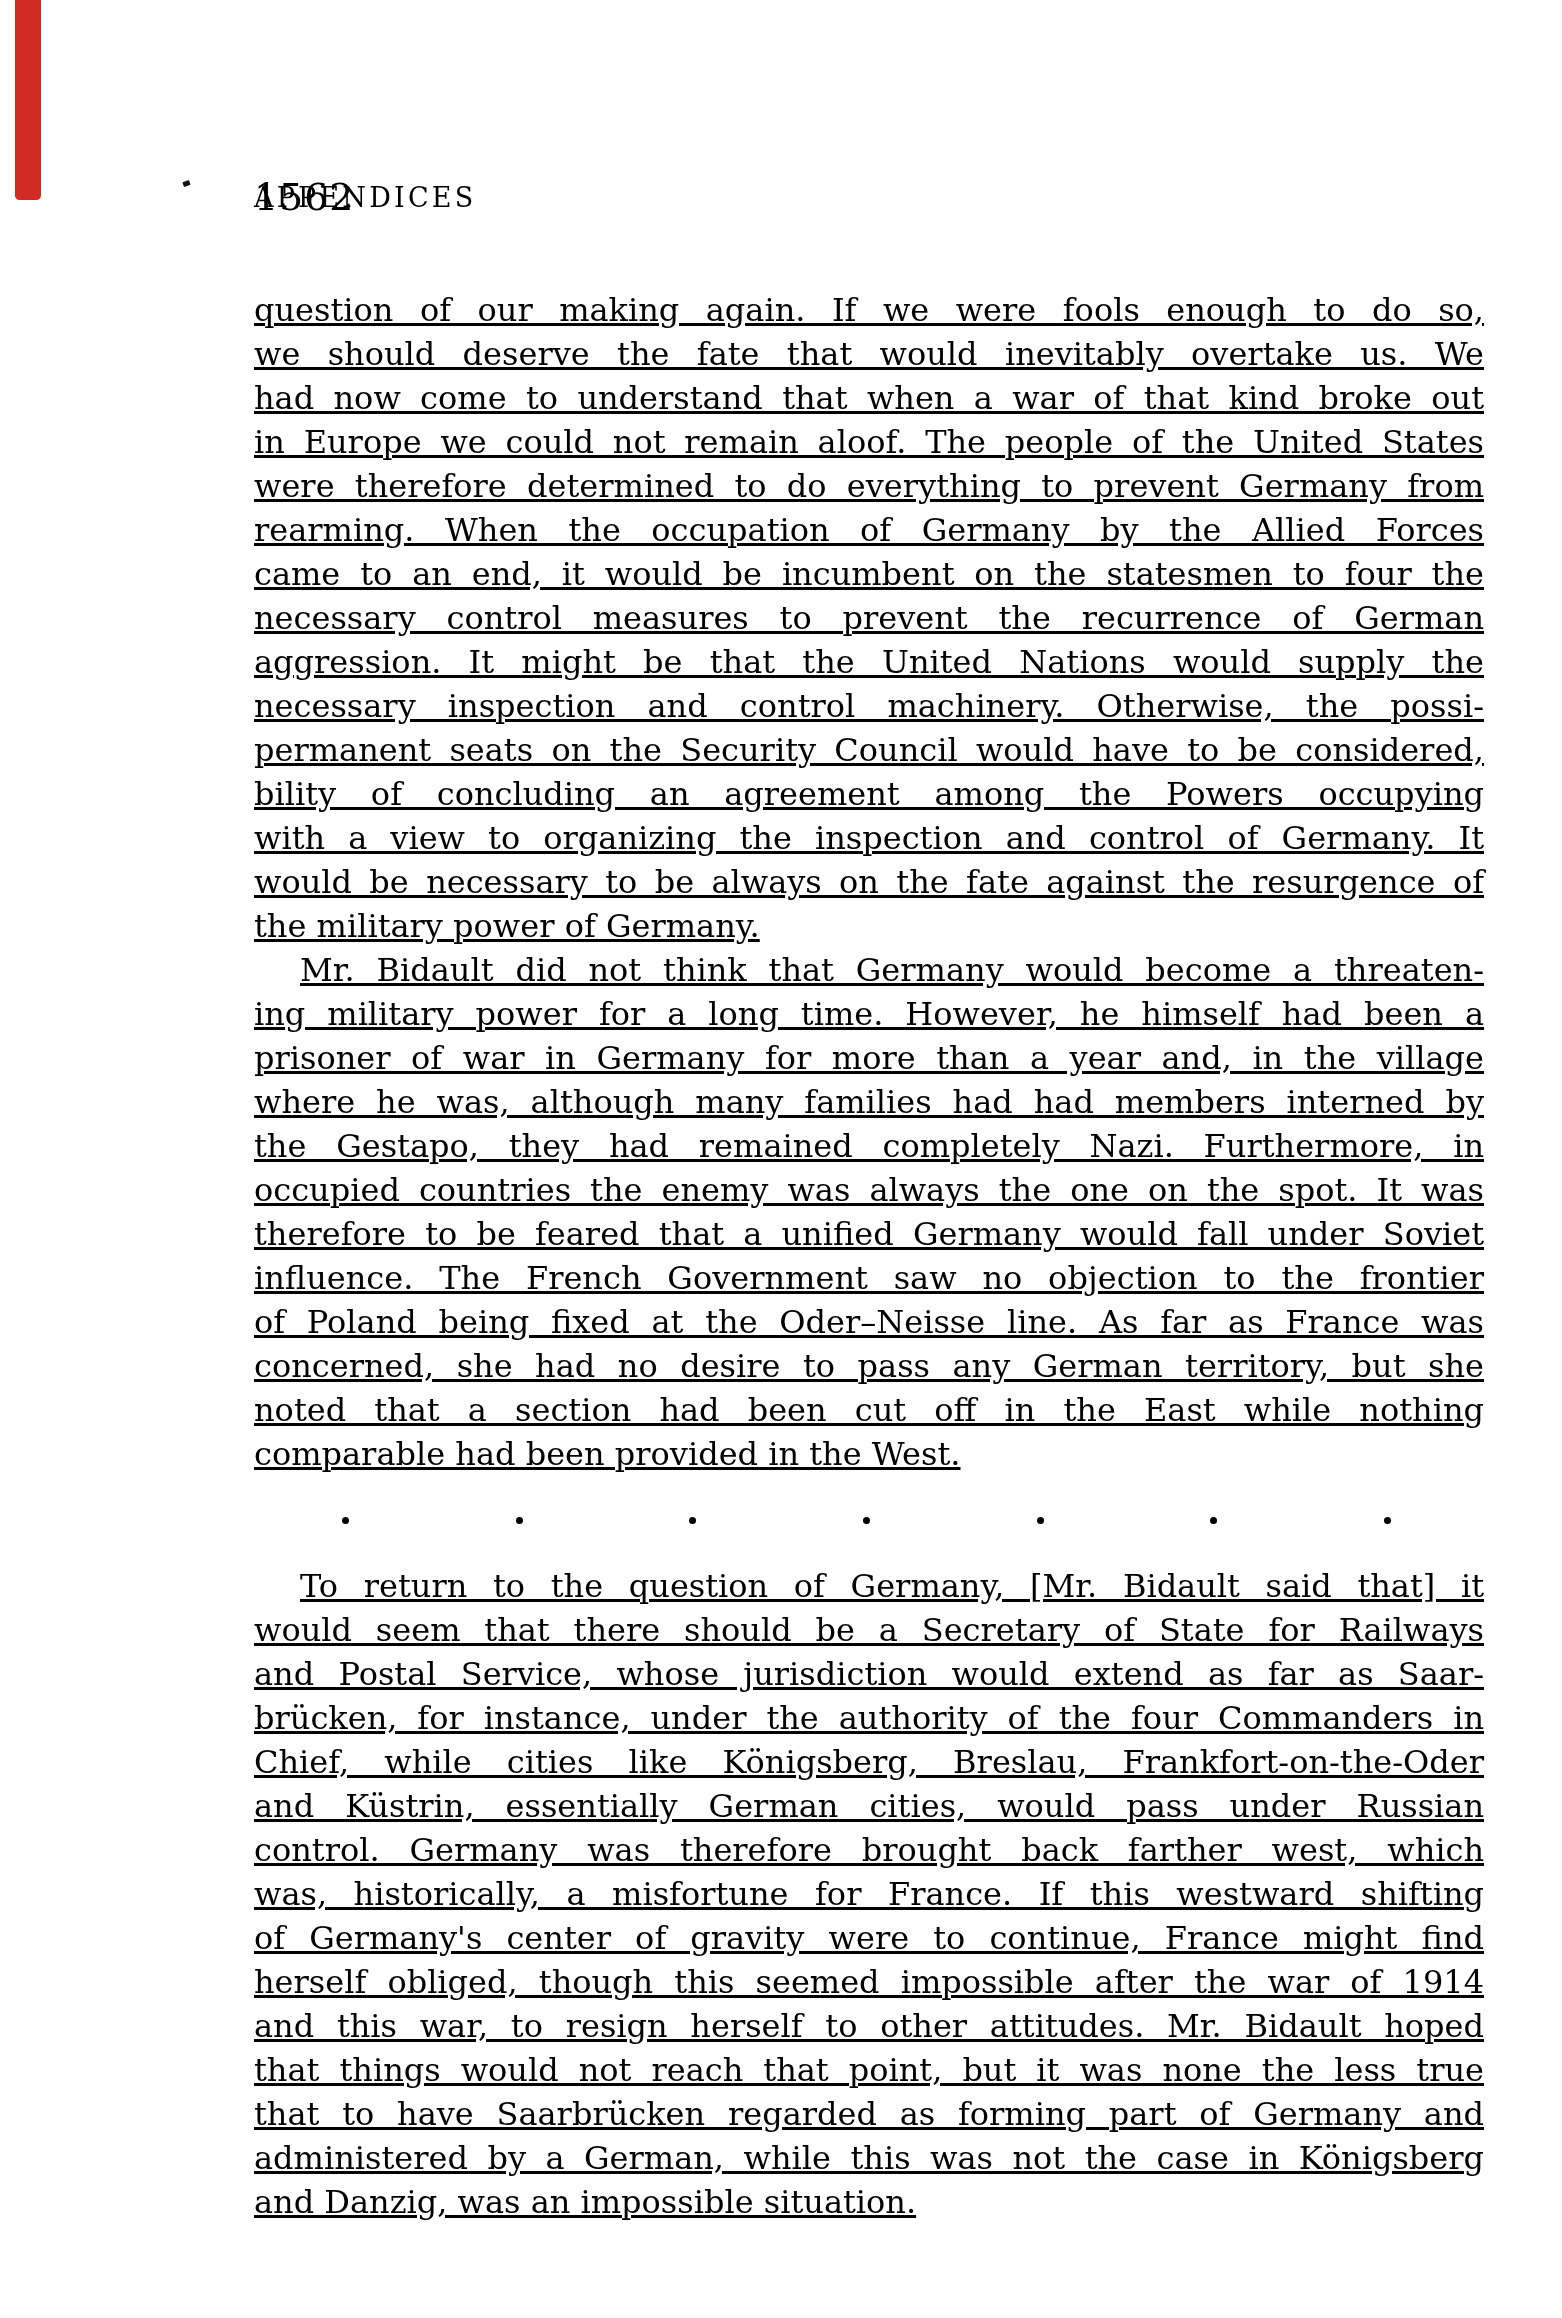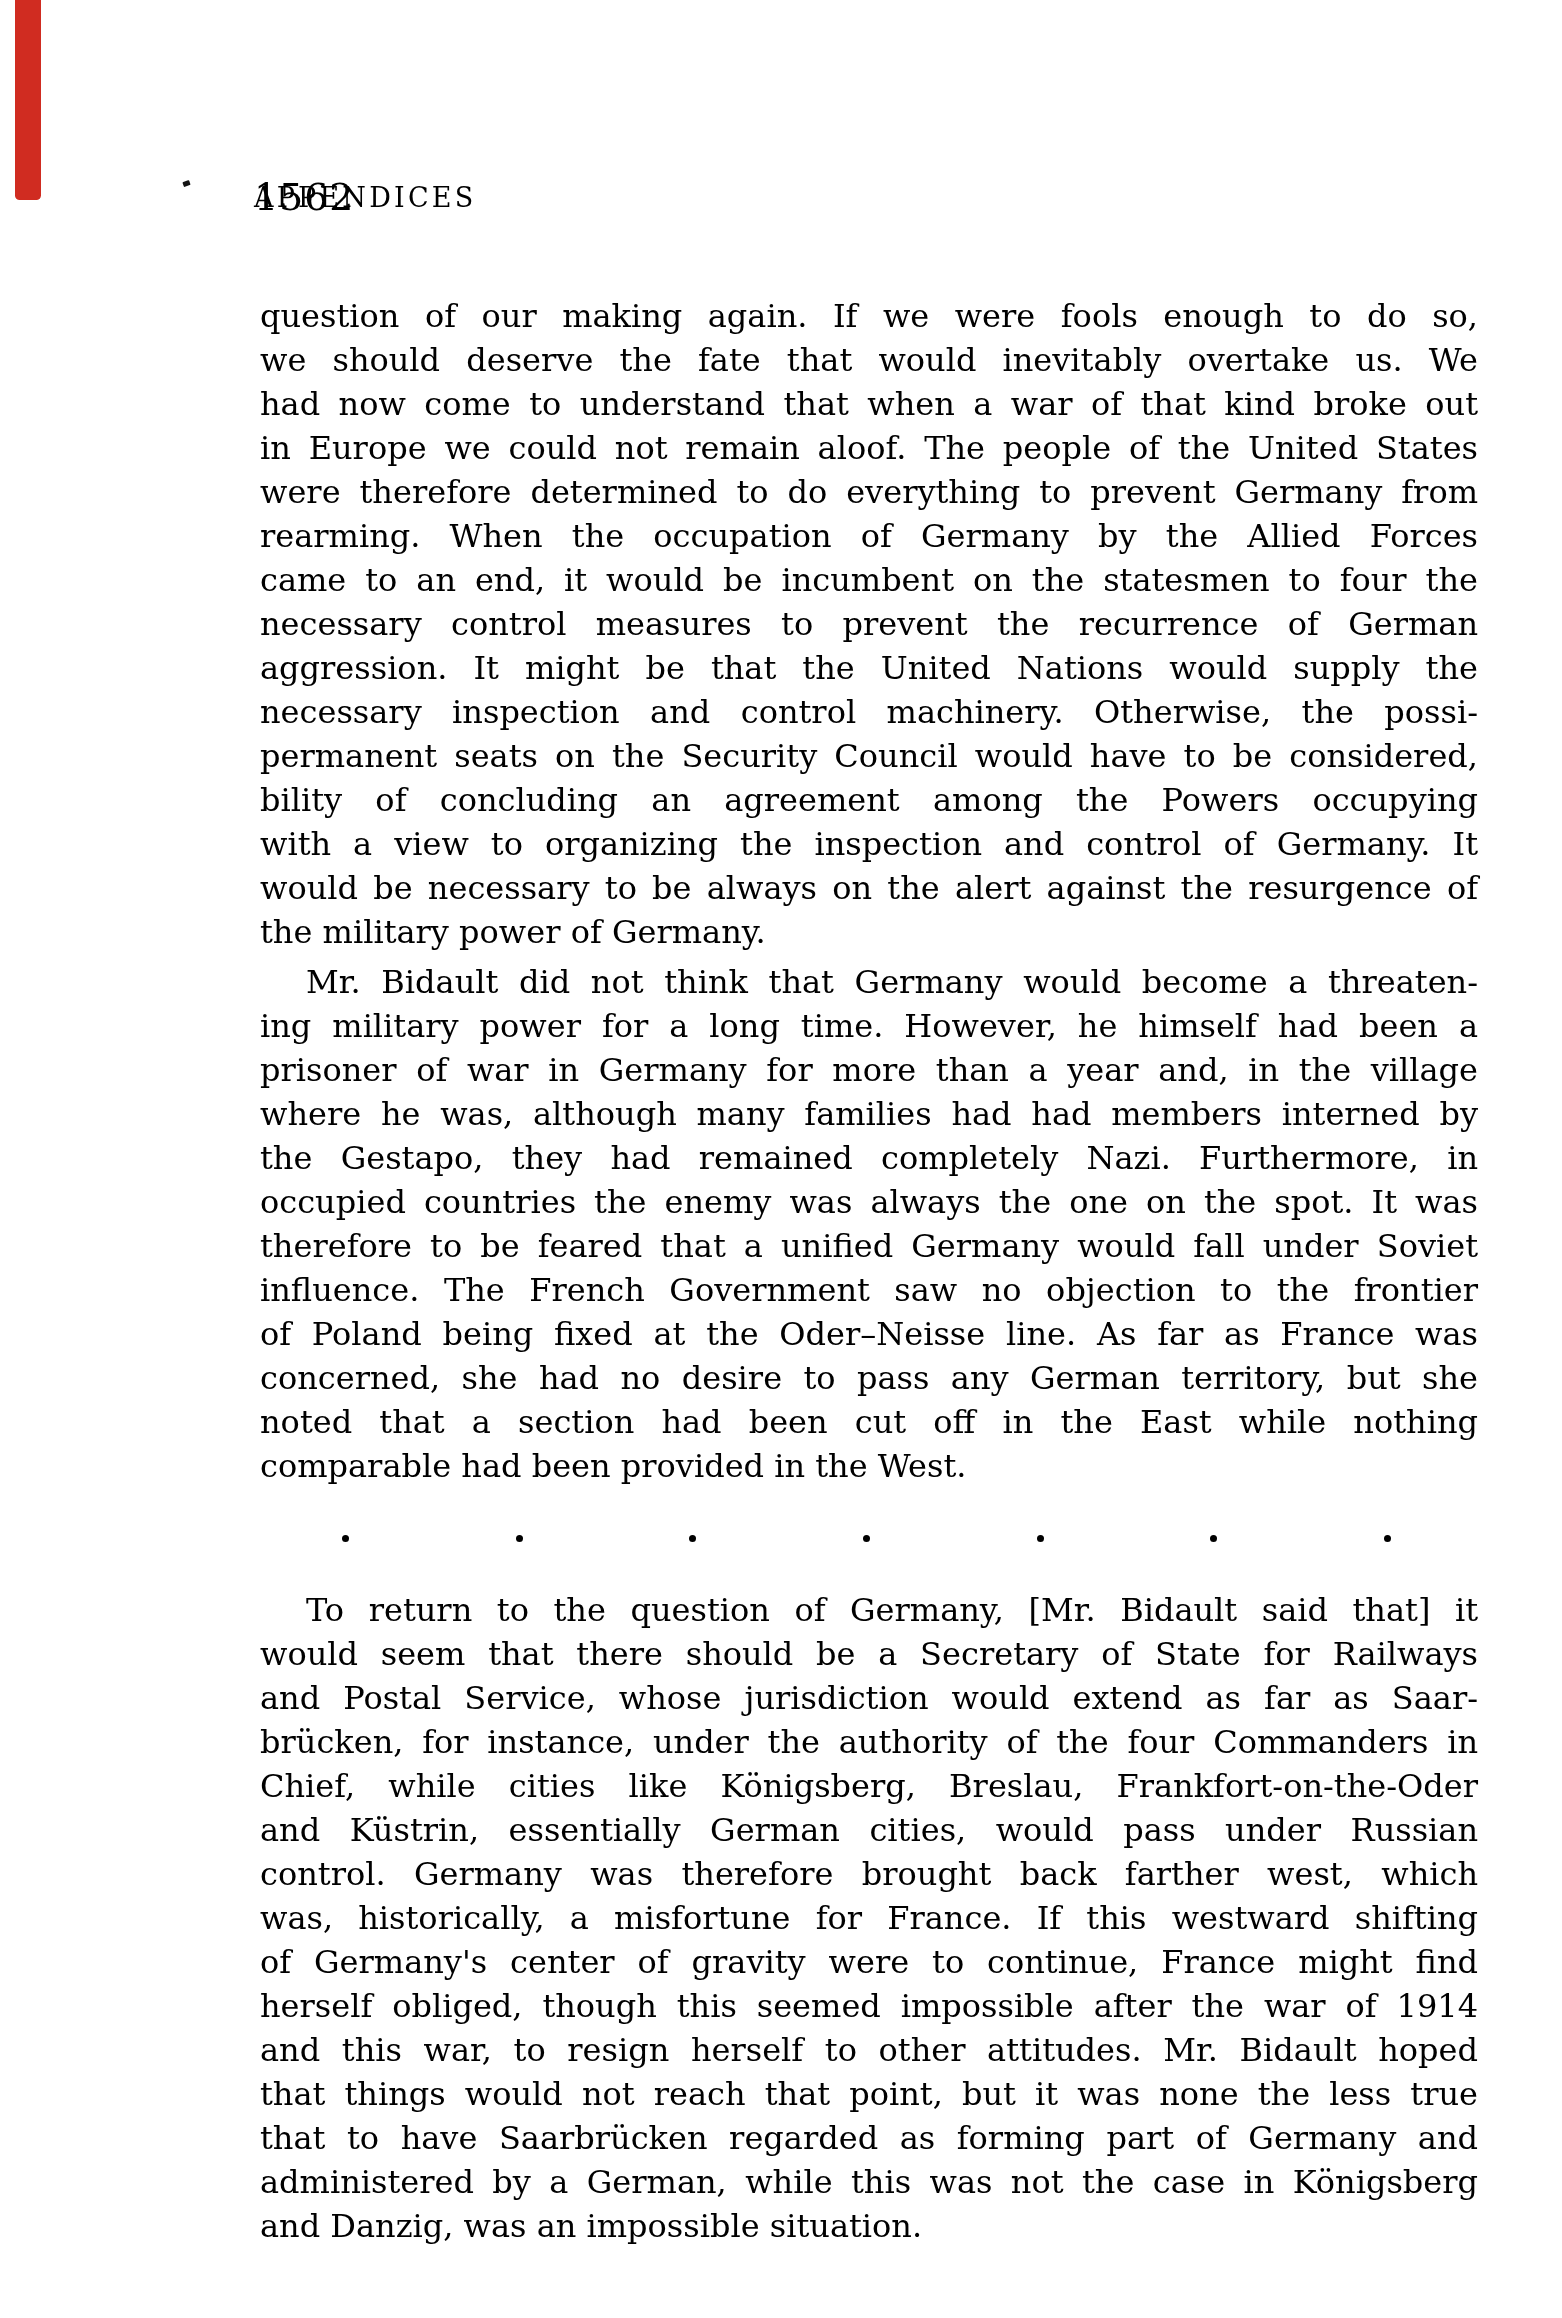--- a/index.html
+++ b/index.html
@@ -48,21 +48,21 @@
     font-weight: normal;
   }
   
   .body-block {
     position: absolute;
     left: 254px; top: 288px;
     width: 1230px;
     font-size: 32px;
     line-height: 44px;
   }
-  .paragraph { margin: 6px; padding: 0; }
+  .paragraph { margin: 0; padding: 0; text-decoration: underline; }
   .line {
     width: 100%;
     height: 44px;
     text-align: justify;
     text-align-last: justify;
     white-space: normal;
   }
   .line.last {
     text-align-last: left;
   }
@@ -104,21 +104,21 @@
         <div class="line">in Europe we could not remain aloof.  The people of the United States</div>
         <div class="line">were therefore determined to do everything to prevent Germany from</div>
         <div class="line">rearming.  When the occupation of Germany by the Allied Forces</div>
         <div class="line">came to an end, it would be incumbent on the statesmen to four the</div>
         <div class="line">necessary control measures to prevent the recurrence of German</div>
         <div class="line">aggression.  It might be that the United Nations would supply the</div>
         <div class="line">necessary inspection and control machinery.  Otherwise, the possi-</div>
         <div class="line">permanent seats on the Security Council would have to be considered,</div>
         <div class="line">bility of concluding an agreement among the Powers occupying</div>
         <div class="line">with a view to organizing the inspection and control of Germany.  It</div>
-        <div class="line">would be necessary to be always on the alert against the resurgence of</div>
+        <div class="line">would be necessary to be always on the fate against the resurgence of</div>
         <div class="line last">the military power of Germany.</div>
       </div>
     <div class="paragraph">
         <div class="line indent">Mr. Bidault did not think that Germany would become a threaten-</div>
         <div class="line">ing military power for a long time.  However, he himself had been a</div>
         <div class="line">prisoner of war in Germany for more than a year and, in the village</div>
         <div class="line">where he was, although many families had had members interned by</div>
         <div class="line">the Gestapo, they had remained completely Nazi.  Furthermore, in</div>
         <div class="line">occupied countries the enemy was always the one on the spot.  It was</div>
         <div class="line">therefore to be feared that a unified Germany would fall under Soviet</div>

